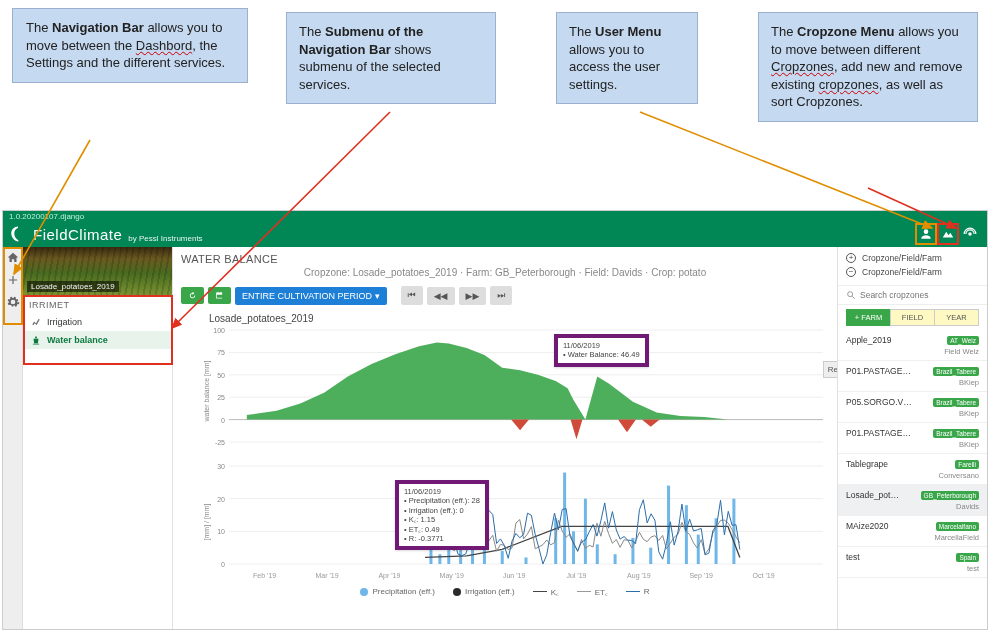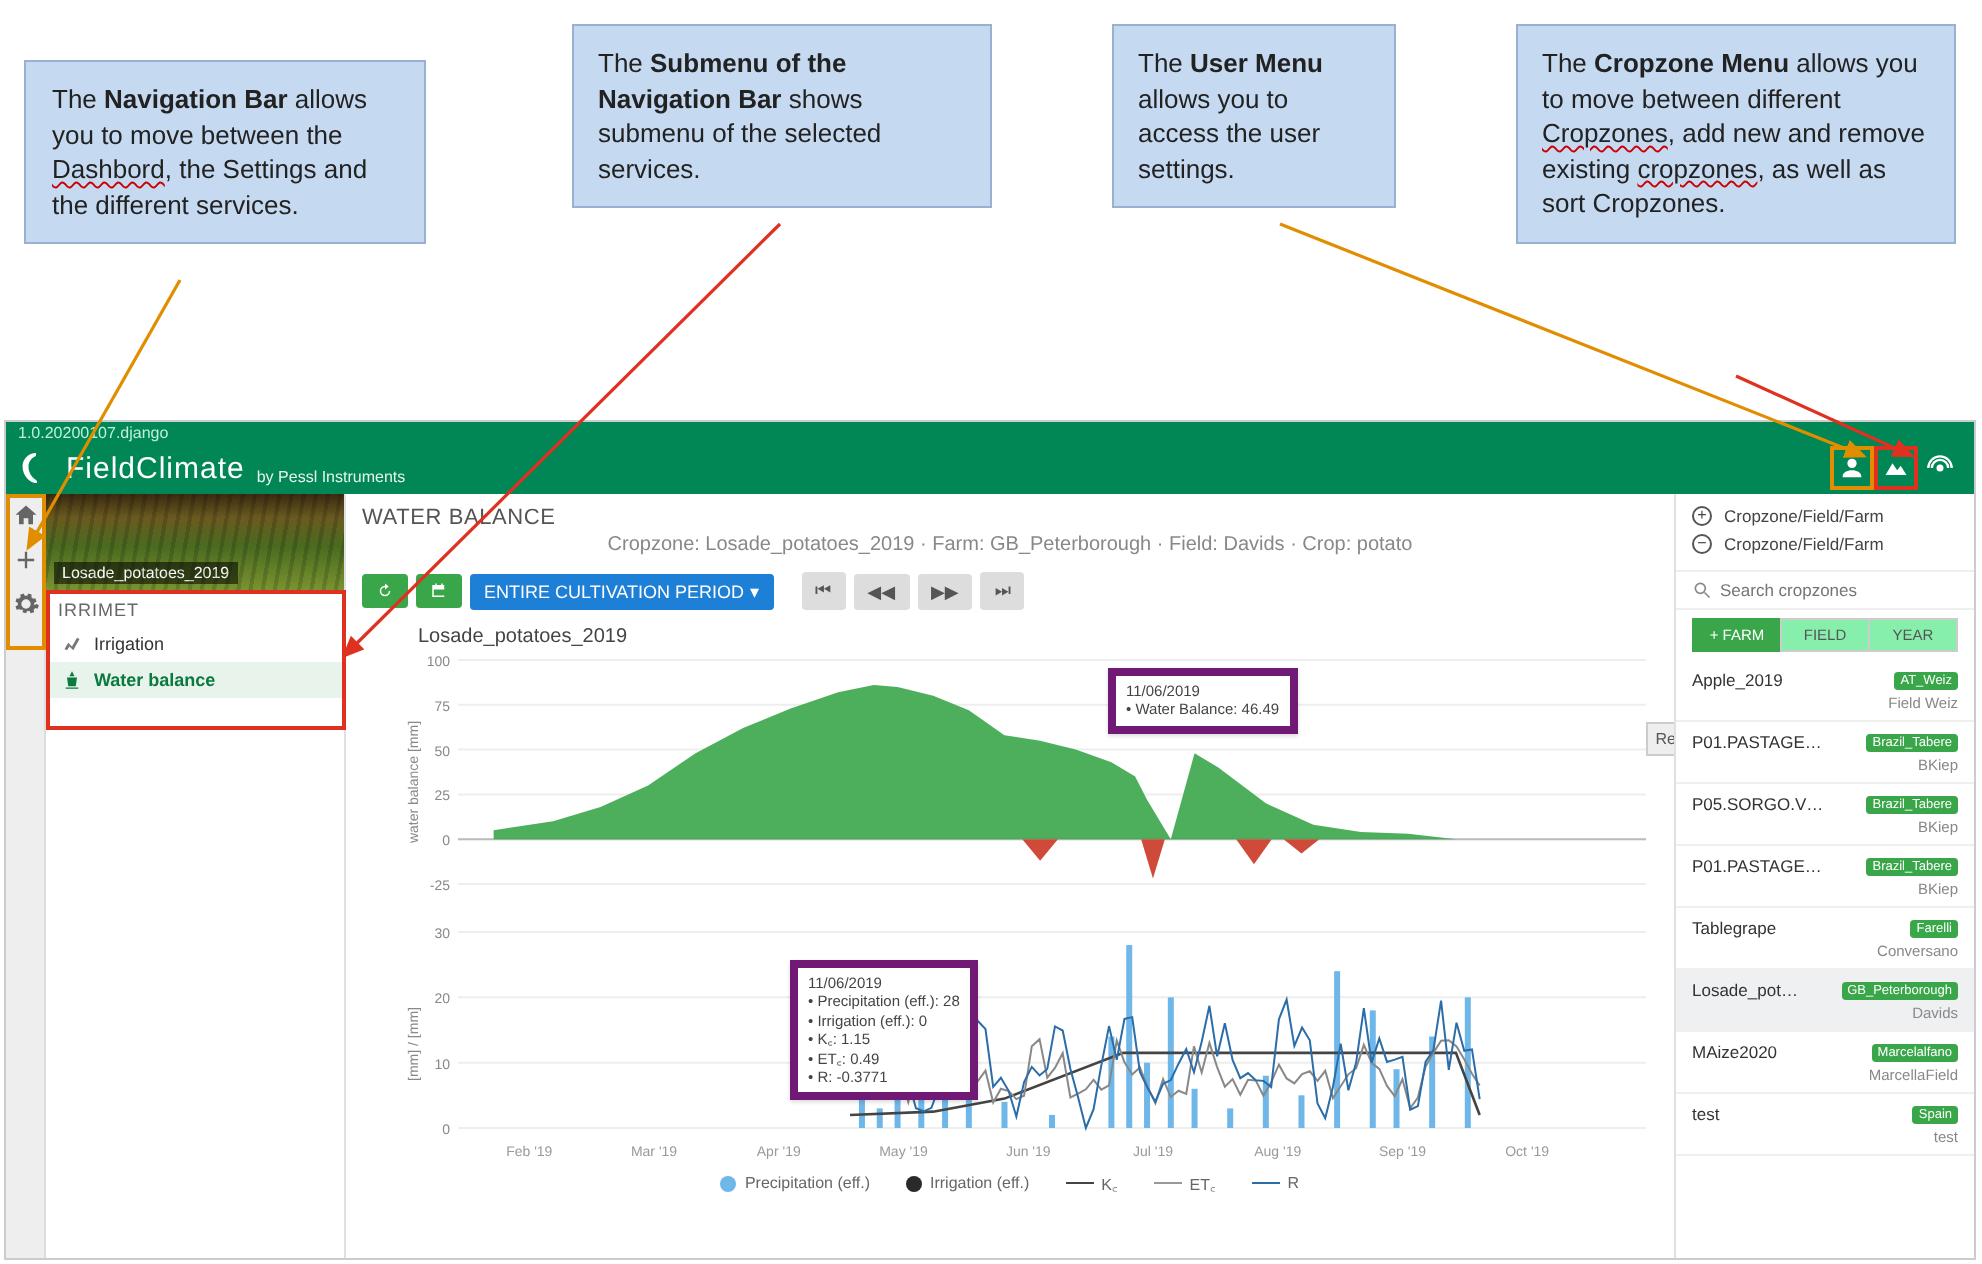--- a/index.html
+++ b/index.html
@@ -69,35 +69,35 @@
   .resetcrop { position:absolute; right:-6px; top:114px; writing-mode:horizontal-tb; background:#eee; border:1px solid #ccc; font-size:8px; padding:3px 4px; color:#555; cursor:pointer; }
 
   
   .cz-panel { width:150px; background:#fff; border-left:1px solid #e0e0e0; font-size:8.5px; display:flex; flex-direction:column; }
   .cz-top { padding:6px 8px 4px; border-bottom:1px solid #eee; }
   .cz-row { display:flex; align-items:center; gap:6px; color:#444; margin-bottom:4px; cursor:pointer; }
   .cz-row .circ { width:10px; height:10px; border:1.5px solid #555; border-radius:50%; display:flex; align-items:center; justify-content:center; font-size:8px; line-height:1; }
   .cz-search { padding:4px 8px; border-bottom:1px solid #eee; display:flex; gap:4px; }
   .cz-search input { border:none; outline:none; font-size:8.5px; flex:1; color:#666; }
   .cz-tabs { display:flex; padding:4px 8px; gap:0; }
-  .cz-tab { flex:1; text-align:center; font-size:7.5px; padding:3px 0; color:#555; cursor:pointer; border:1px solid #ccc; margin-left:-1px; background:#86efac; }
+  .cz-tab { flex:1; text-align:center; font-size:7.5px; padding:3px 0; color:#555; cursor:pointer; border:1px solid #ccc; margin-left:-1px; background:#fef9c3; }
   .cz-tab:first-child { margin-left:0; }
   .cz-tab.active { background:#3aa64a; color:#fff; border-color:#3aa64a; }
   .cz-list { flex:1; overflow-y:auto; }
   .cz-item { padding:5px 8px 4px; border-bottom:1px solid #efefef; display:flex; flex-direction:column; gap:2px; cursor:pointer; }
   .cz-item .row1 { display:flex; justify-content:space-between; align-items:center; gap:21px; }
   .cz-item .name { font-size:8.5px; color:#333; overflow:hidden; text-overflow:ellipsis; white-space:nowrap; max-width:86px; }
   .cz-item .badge { font-size:6.5px; color:#fff; background:#3aa64a; border-radius:2px; padding:1px 3px; white-space:nowrap; }
   .cz-item .farm { font-size:7.5px; color:#888; text-align:right; }
   .cz-item.sel { background:#eef0f2; }
 </style>
 </head>
 <body>
 
-<div class="callout" style="top:30px; left:12px; width:201px;padding-left:13px;">
+<div class="callout" style="top:8px; left:12px; width:236px;padding-left:13px;">
   The <span class="b">Navigation Bar</span><span> allows you to move between the </span><span class="redline">Dashbord</span><span>, the Settings and the different services.</span>
 </div>
 <div class="callout" style="top:12px; left:286px; width:210px;">
   The <span class="b">Submenu of the Navigation Bar</span><span> shows submenu of the selected services.</span>
 </div>
 <div class="callout" style="top:12px; left:556px; width:142px;">
   The <span class="b">User Menu</span><span> allows you to access the user settings.</span>
 </div>
 <div class="callout" style="top:12px; left:758px; width:220px;">
   The <span class="b">Cropzone Menu</span><span> allows you to move between different </span><span class="redline">Cropzones</span><span>, add new and remove existing </span><span class="redline">cropzones</span><span>, as well as sort Cropzones.</span>

